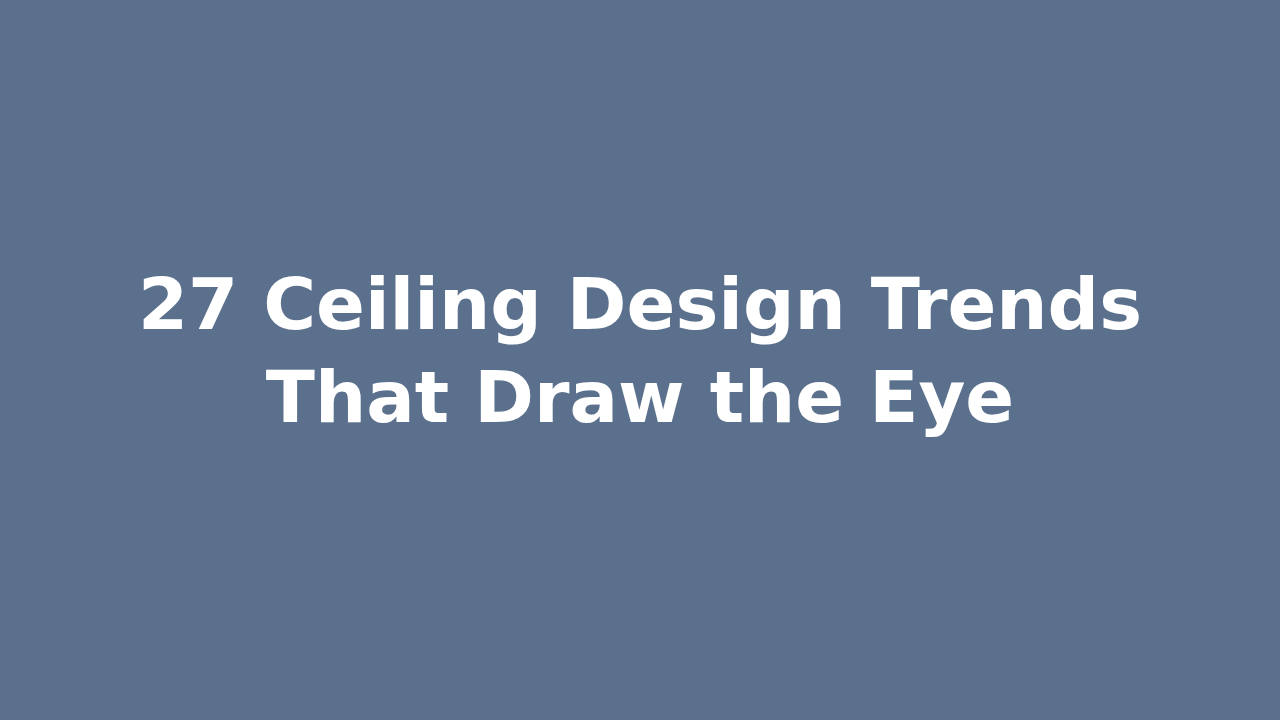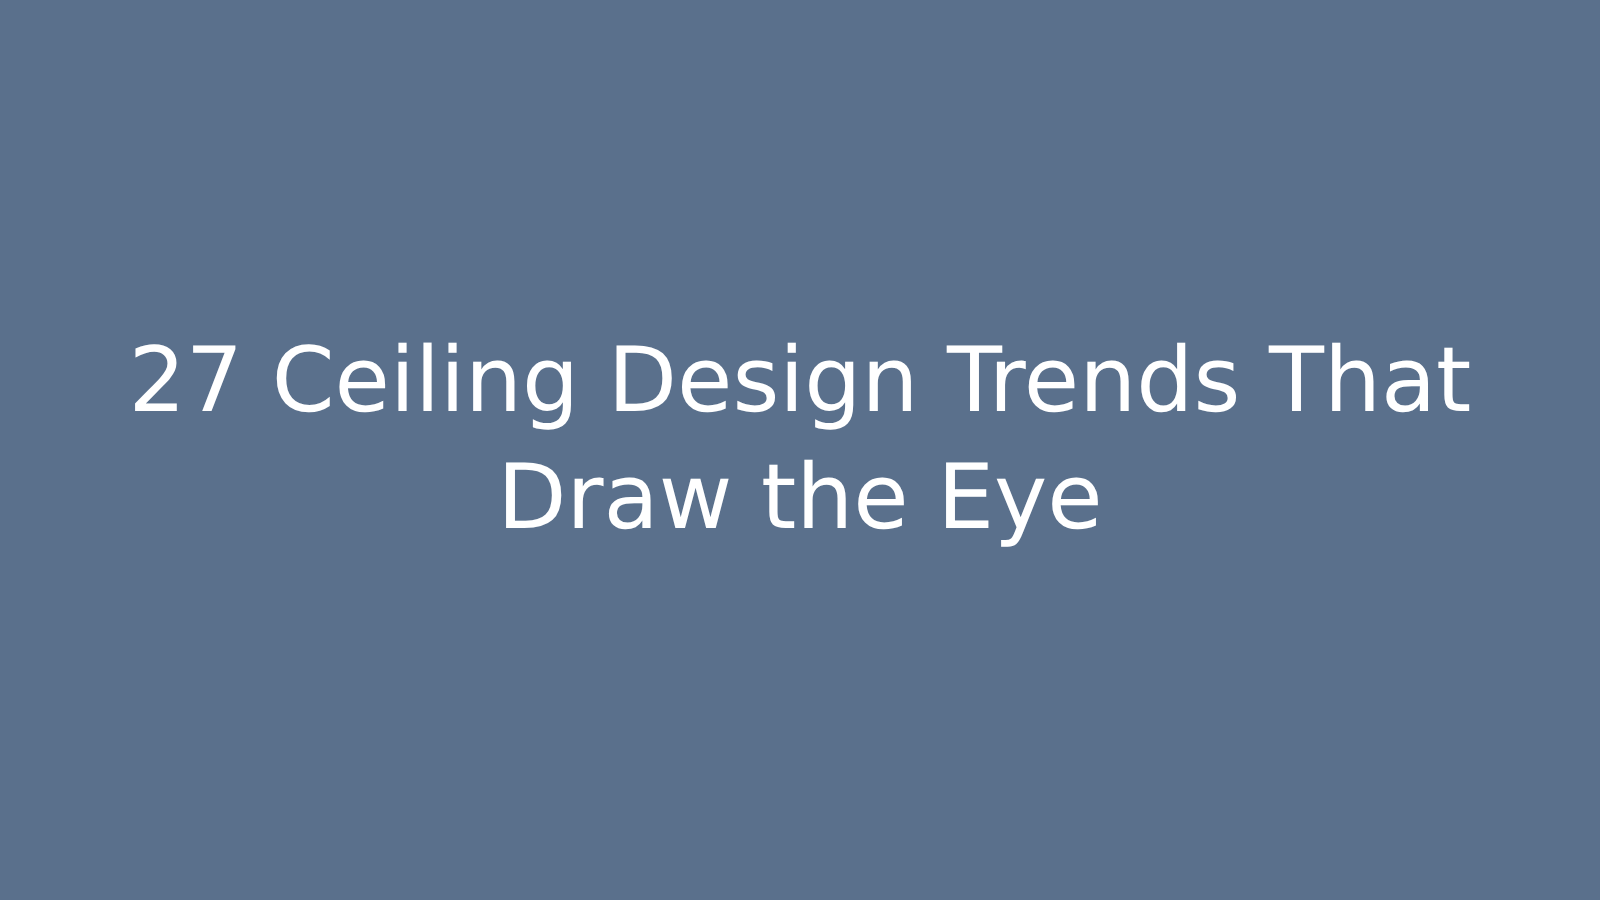--- a/index.html
+++ b/index.html
@@ -35,21 +35,21 @@
   }
 
   .title-heading {
     margin: 0;
     padding: 0;
     width: 100%;
     text-align: center;
     color: #ffffff;
     font-family: "DejaVu Sans", sans-serif;
     font-size: 72px;
-    font-weight: 400;
+    font-weight: 700;
     line-height: 93px;
     letter-spacing: 0px;
     word-spacing: 0px;
     -webkit-font-smoothing: antialiased;
   }
 </style>
 </head>
 <body>
 
 <div class="title-card" style="background-color: rgb(90, 112, 140);">

